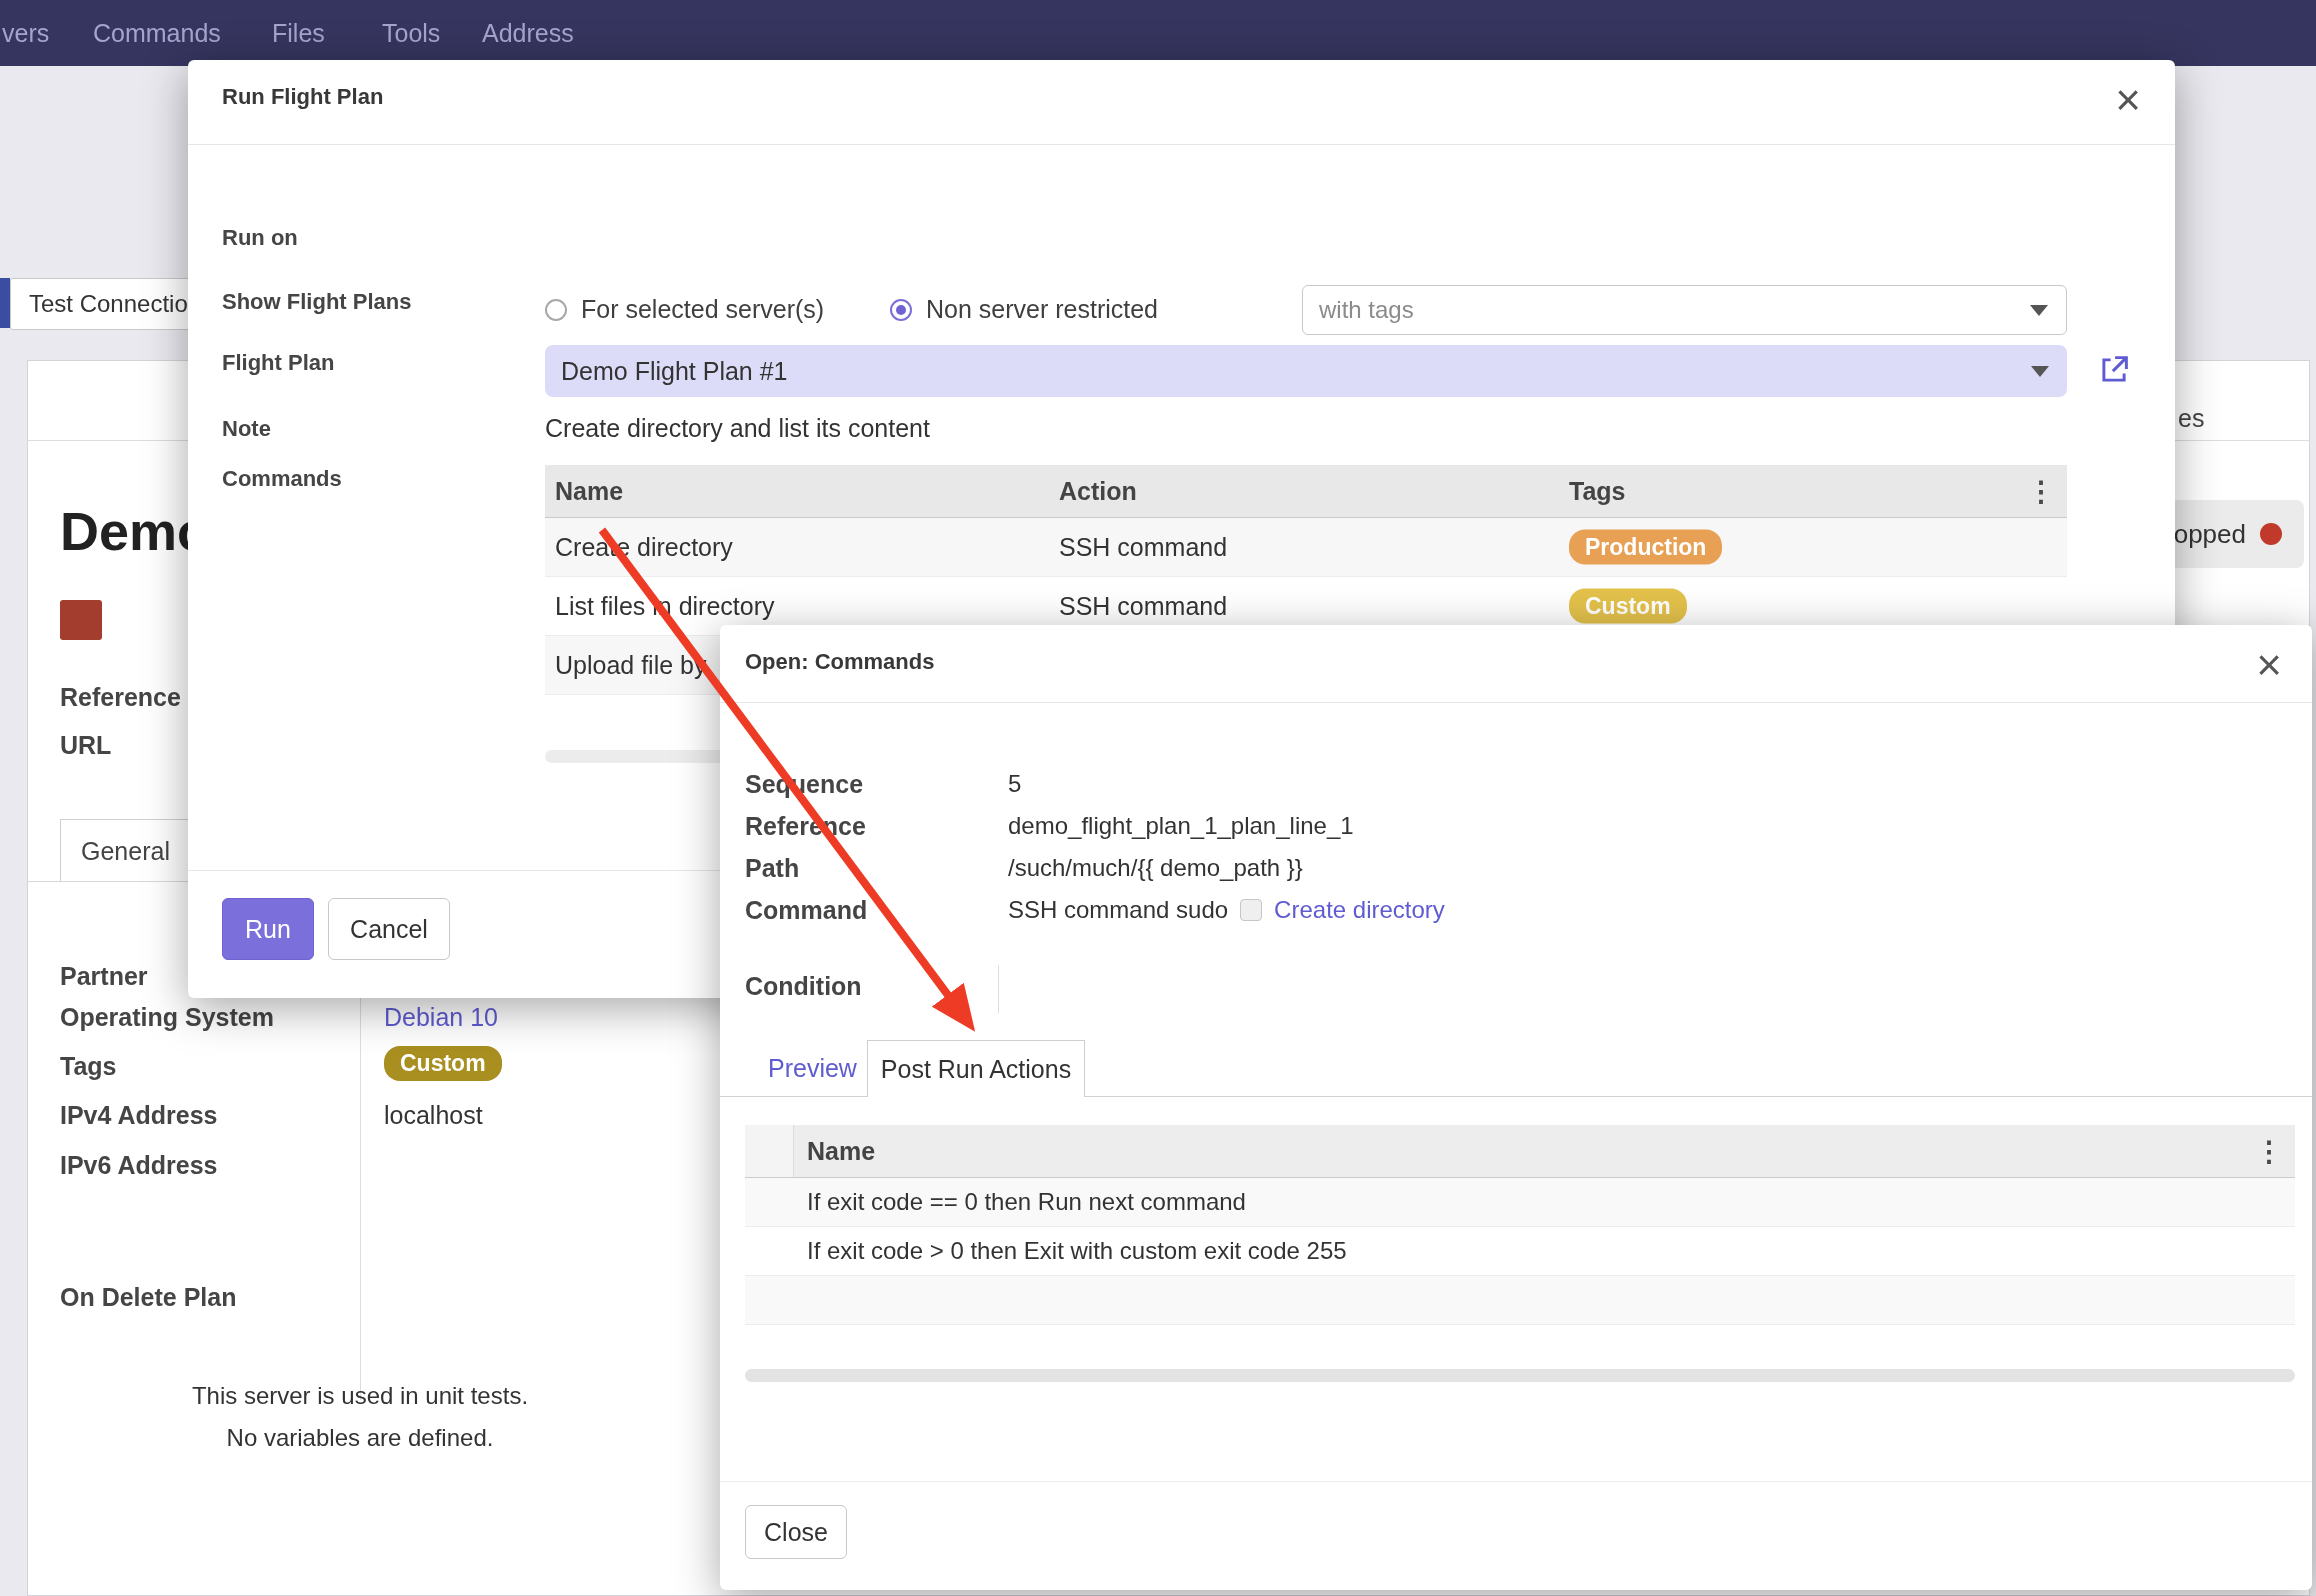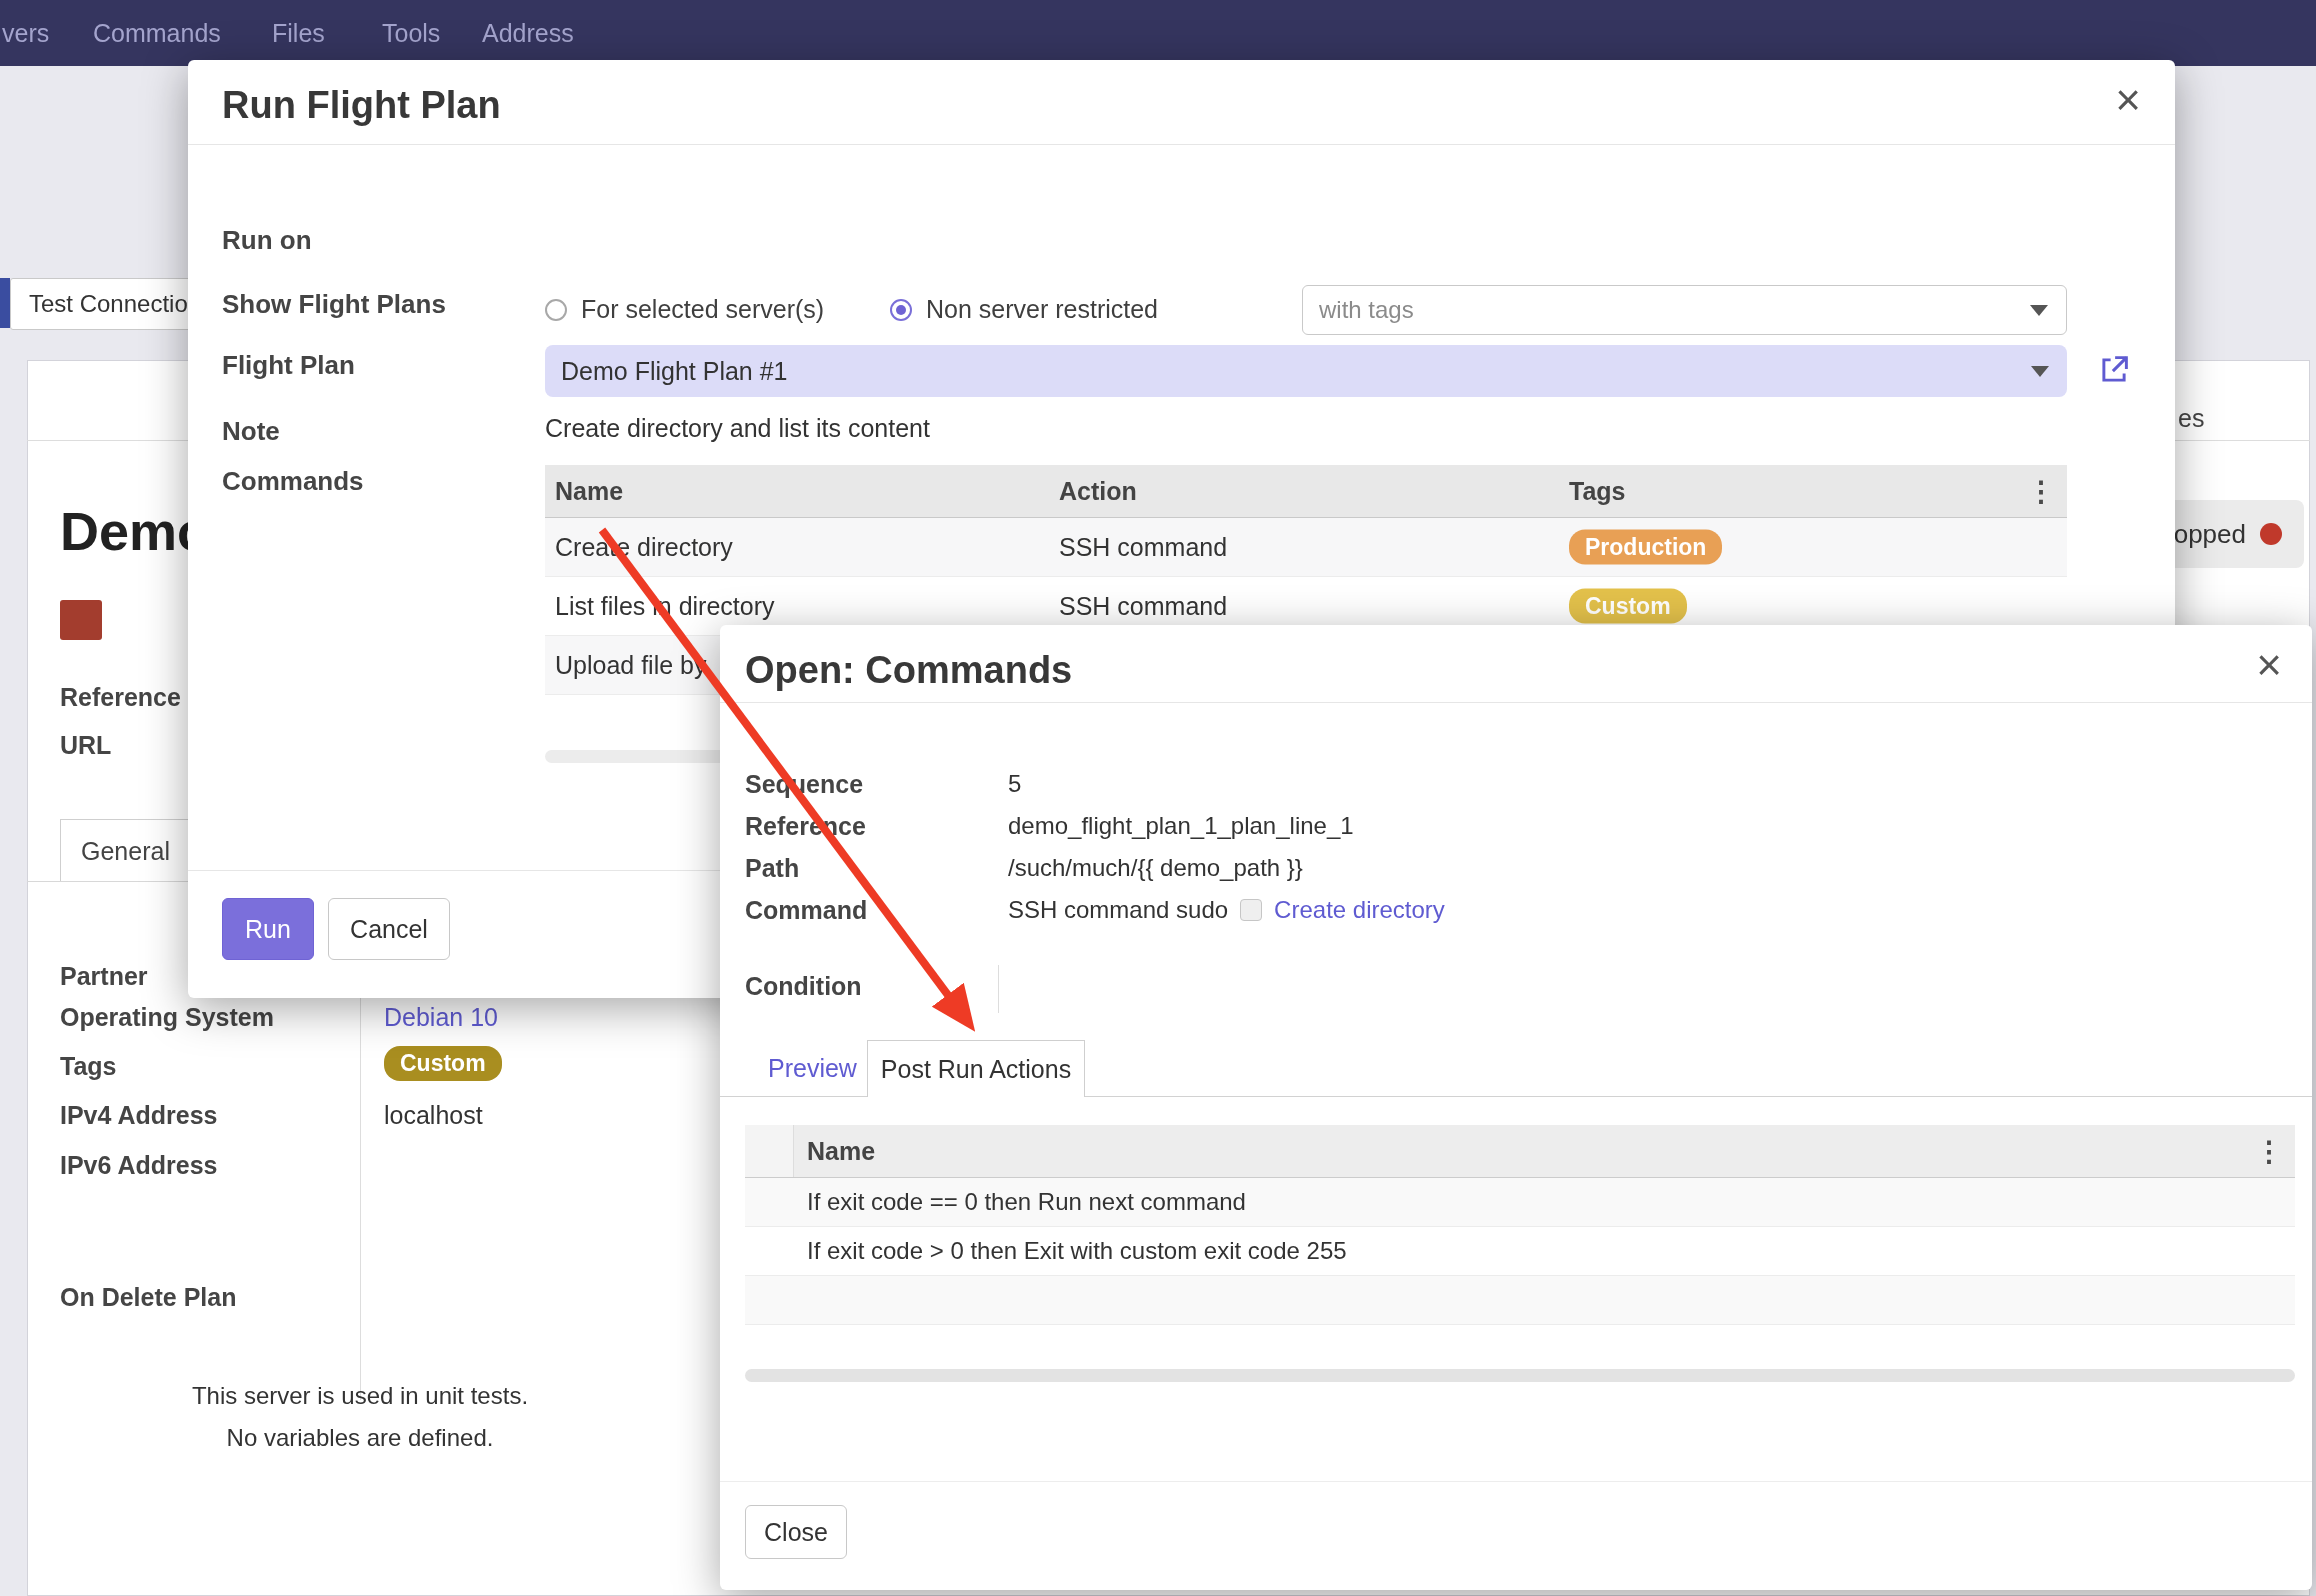--- a/index.html
+++ b/index.html
@@ -33,26 +33,26 @@
   .note-line{position:absolute;left:100px;width:520px;text-align:center;font-size:24px;color:#333;z-index:2;}
   .status-badge{left:2060px;top:500px;width:244px;height:68px;background:#ebebeb;border-radius:8px;z-index:2;
                 display:flex;align-items:center;justify-content:flex-end;padding-right:22px;gap:14px;
                 font-size:26px;color:#333;box-sizing:border-box;}
   .status-dot{width:22px;height:22px;border-radius:50%;background:#c0392b;}
 
   
   .modal{position:absolute;background:#fff;border-radius:6px;box-shadow:0 10px 45px rgba(0,0,0,.35);}
   #modal-run{left:188px;top:60px;width:1987px;height:938px;z-index:10;}
   #modal-cmd{left:720px;top:625px;width:1592px;height:965px;z-index:20;}
-  .modal-title{position:absolute;font-size:38px;font-weight:700;color:#383838;white-space:nowrap;}
+  .modal-title{position:absolute;font-size:22px;font-weight:700;color:#383838;white-space:nowrap;}
   .modal-close{position:absolute;font-size:44px;font-weight:300;color:#555;line-height:1;cursor:default;}
   .hline{position:absolute;left:0;right:0;height:1px;background:#e6e6e6;}
 
   
-  .m1-label{position:absolute;left:34px;font-weight:700;font-size:26px;color:#454545;white-space:nowrap;}
+  .m1-label{position:absolute;left:34px;font-weight:700;font-size:22px;color:#454545;white-space:nowrap;}
   .lav-field{position:absolute;left:357px;width:1522px;background:#dcdcf8;border-radius:8px;
              display:flex;align-items:center;padding:0 16px;box-sizing:border-box;font-size:25px;color:#333;}
   .chip{background:#fff;border:1px solid #bfbfe0;border-radius:18px;height:36px;display:inline-flex;
         align-items:center;padding:0 14px;font-size:24px;color:#333;gap:10px;white-space:nowrap;}
   .chip-x{font-size:19px;font-weight:700;color:#333;}
   .tri{position:absolute;right:18px;top:50%;margin-top:-5px;width:0;height:0;
        border-left:9px solid transparent;border-right:9px solid transparent;border-top:11px solid #555;}
   .radio-row{position:absolute;left:357px;top:225px;width:1522px;height:50px;}
   .radio{position:absolute;top:14px;width:22px;height:22px;border:2px solid #a8a8a8;border-radius:50%;
          background:#fff;box-sizing:border-box;}

